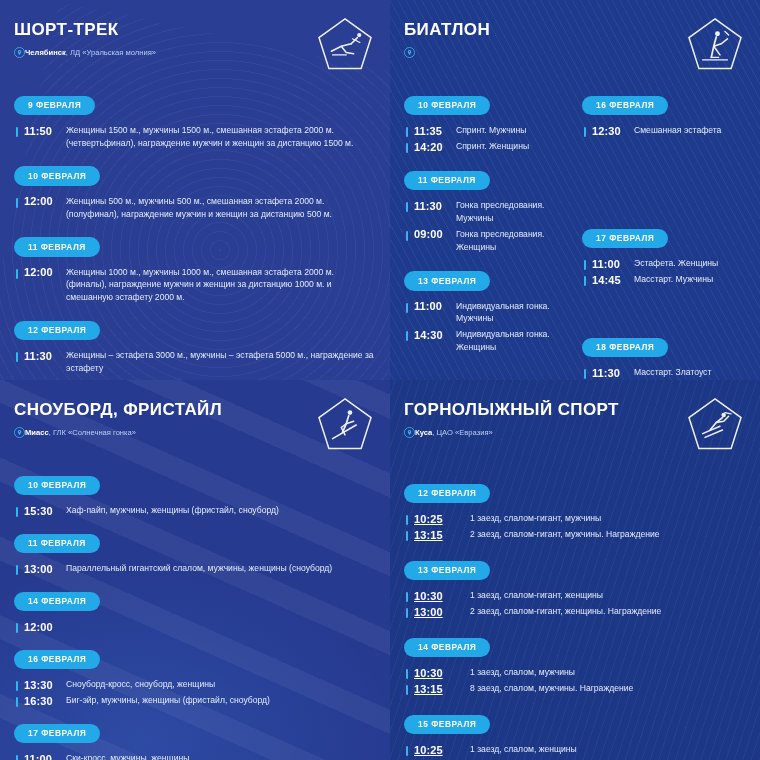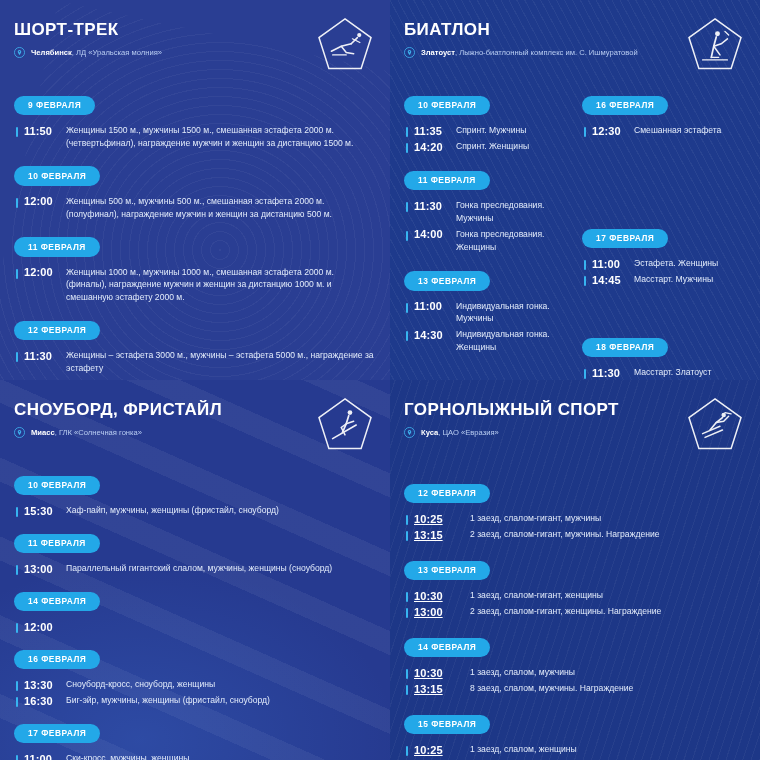--- a/index.html
+++ b/index.html
@@ -93,21 +93,20 @@
     font-weight: bold;
     letter-spacing: 0.4px;
     line-height: 1.16;
     text-transform: uppercase;
   }
 
   .venue {
     margin-top: 7px;
     display: flex;
     align-items: flex-start;
-    gap: 6px;
     font-size: 7.6px;
     line-height: 1.45;
     color: #b9cdf2;
   }
   .pin {
     flex: 0 0 auto;
     width: 11px; height: 11px;
     margin-top: 0.5px;
   }
   .venue-city { color: #ffffff; font-weight: bold; }
@@ -268,23 +267,20 @@
     <div class="content">
       <div class="head">
         <div class="head-text">
           <div class="sport-title">БИАТЛОН</div>
           <div class="venue">
             <svg class="pin" viewBox="0 0 24 24">
               <circle cx="12" cy="12" r="11" fill="none" stroke="#3fb3ee" stroke-width="1.8"></circle>
               <path d="M12 6.4c-2.1 0-3.8 1.7-3.8 3.8 0 2.7 3.8 7.2 3.8 7.2s3.8-4.5 3.8-7.2c0-2.1-1.7-3.8-3.8-3.8z" fill="#3fb3ee"></path>
               <circle cx="12" cy="10.2" r="1.5" fill="#1e3a8c"></circle>
             </svg>
-            <div>
-              <span class="venue-city">Златоуст</span><span>, Лыжно-биатлонный комплекс им. С. Ишмуратовой</span>
-            </div>
           </div>
         </div>
         <svg class="sport-icon" viewBox="0 0 100 100">
           <path d="M50 8 L92 38 L76 88 L24 88 L8 38 Z" fill="none" stroke="#ffffff" stroke-width="2.4"></path>
           <circle cx="54" cy="32" r="4" fill="#ffffff"></circle>
           <path d="M52 37 L48 52 L44 70" fill="none" stroke="#ffffff" stroke-width="2.8" stroke-linecap="round"></path>
           <path d="M48 52 L60 48 L70 40" fill="none" stroke="#ffffff" stroke-width="2.4" stroke-linecap="round"></path>
           <path d="M66 28 L72 34" fill="none" stroke="#ffffff" stroke-width="2.2" stroke-linecap="round"></path>
           <path d="M48 52 L58 66" fill="none" stroke="#ffffff" stroke-width="2.4" stroke-linecap="round"></path>
           <path d="M30 74 L70 74" fill="none" stroke="#ffffff" stroke-width="2.2" stroke-linecap="round"></path>
@@ -313,21 +309,21 @@
           <div class="col-block">
             <span class="date-badge">11 ФЕВРАЛЯ</span>
             <div class="events narrow">
               <div class="event">
                 <span class="tick"></span>
                 <span class="etime">11:30</span>
                 <span class="edesc">Гонка преследования. Мужчины</span>
               </div>
               <div class="event">
                 <span class="tick"></span>
-                <span class="etime">14:00</span>
+                <span class="etime">09:00</span>
                 <span class="edesc">Гонка преследования. Женщины</span>
               </div>
             </div>
           </div>
 
           <div class="col-block">
             <span class="date-badge">13 ФЕВРАЛЯ</span>
             <div class="events narrow">
               <div class="event">
                 <span class="tick"></span>

